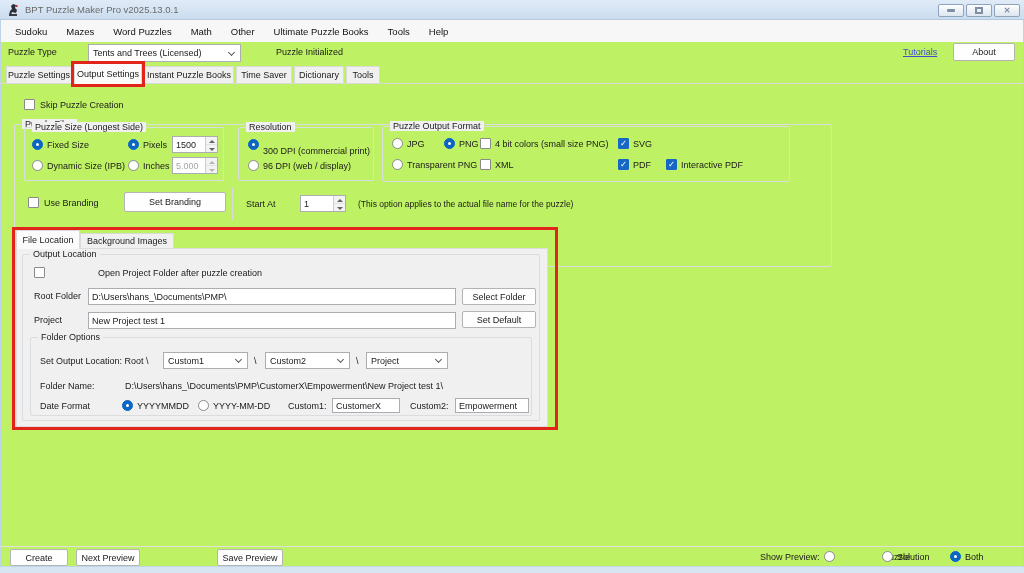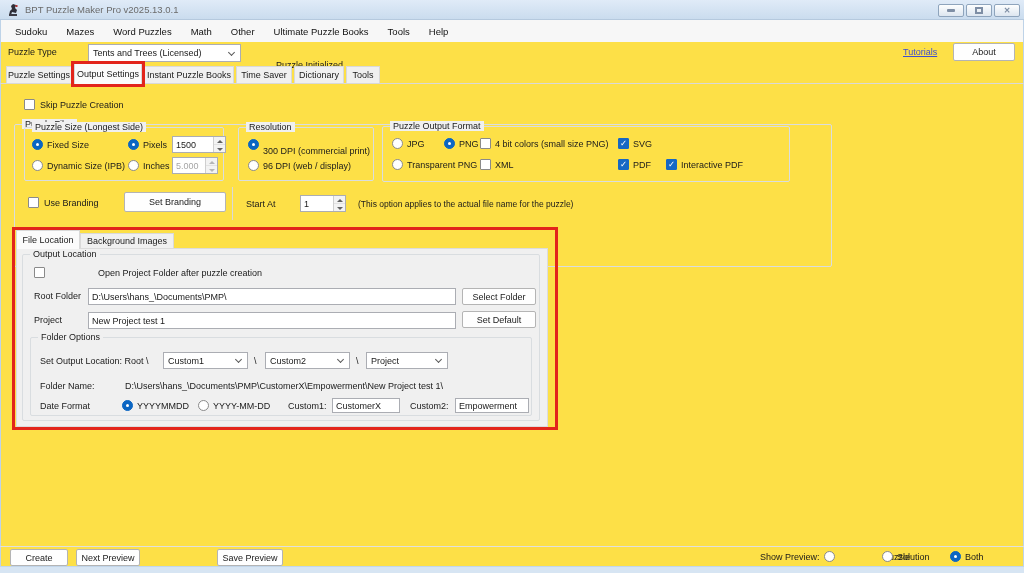--- a/index.html
+++ b/index.html
@@ -1,18 +1,18 @@
 <!DOCTYPE html>
 <html><head>
 <meta charset="utf-8">
 <style>
   * { margin:0; padding:0; box-sizing:border-box; }
   html,body { width:1024px; height:573px; }
   body { font-family:"Liberation Sans", sans-serif; font-size:9px; color:#1a1a1a; background:#f0f0f0; }
-  .window { position:relative; width:1024px; height:573px; background:#fde047; overflow:hidden;
+  .window { position:relative; width:1024px; height:573px; background:#bef264; overflow:hidden;
             box-shadow: inset 1px 0 #bed3e8, inset -1px 0 #bed3e8; }
   .abs { position:absolute; }
 
   
   .titlebar { position:absolute; left:0; top:0; width:1024px; height:20px;
               background:linear-gradient(#e0ebf8,#cadcee); border-bottom:1px solid #b5c9de; }
   .title-text { position:absolute; left:25px; top:4px; font-size:9.5px; color:#6b6b6b; }
   .winbtn { position:absolute; top:4px; width:26px; height:13px; border:1px solid #8ea4bc; border-radius:2px;
             background:linear-gradient(#fdfefe,#dde6f0); display:flex; align-items:center; justify-content:center; }
   .g-min { width:8px; height:3px; background:#7e8ea5; border-radius:1px; }
@@ -104,21 +104,21 @@
     <span class="menu-item">Ultimate Puzzle Books</span>
     <span class="menu-item">Tools</span>
     <span class="menu-item">Help</span>
   </div>
 
   <span class="lbl" style="left:8px;top:47px;">Puzzle Type</span>
   <div class="combo" style="left:88px;top:44px;width:153px;height:18px;">
     <span>Tents and Trees (Licensed)</span>
     <span class="chev"></span>
   </div>
-  <span class="lbl" style="left:258px;top:60px;padding-left:18px;">Puzzle Initialized</span>
+  <span class="lbl" style="left:258px;top:47px;padding-left:18px;">Puzzle Initialized</span>
   <span class="lbl link" style="left:903px;top:47px;">Tutorials</span>
   <div class="btn" style="left:953px;top:43px;width:62px;height:18px;">About</div>
 
   <div class="tabline"></div>
   <div class="tab" style="left:6px;top:66px;width:66px;height:18px;">Puzzle Settings</div>
   <div class="tab active" style="left:74px;top:63px;width:68px;height:21px;">Output Settings</div>
   <div class="tab" style="left:144px;top:66px;width:90px;height:18px;">Instant Puzzle Books</div>
   <div class="tab" style="left:236px;top:66px;width:56px;height:18px;">Time Saver</div>
   <div class="tab" style="left:294px;top:66px;width:50px;height:18px;">Dictionary</div>
   <div class="tab" style="left:346px;top:66px;width:34px;height:18px;">Tools</div>
@@ -130,21 +130,21 @@
   <span class="check" style="left:24px;top:99px;"></span>
   <span class="lbl" style="left:40px;top:100px;">Skip Puzzle Creation</span>
 
   <div class="gb" style="left:24px;top:127px;width:200px;height:54px;">
     <span class="gl">Puzzle Size (Longest Side)</span>
   </div>
   <span class="radio on" style="left:32px;top:139px;"></span>
   <span class="lbl" style="left:47px;top:140px;">Fixed Size</span>
   <span class="radio on" style="left:128px;top:139px;"></span>
   <span class="lbl" style="left:143px;top:140px;">Pixels</span>
-  <div class="num" style="left:172px;top:136px;width:54px;height:17px;">
+  <div class="num" style="left:172px;top:136px;width:46px;height:17px;">
     <input value="1500" style="">
     <span class="spin">
         <span class="up"></span>
         <span class="dn"></span>
       </span>
   </div>
   <span class="radio" style="left:32px;top:160px;"></span>
   <span class="lbl" style="left:47px;top:161px;">Dynamic Size (IPB)</span>
   <span class="radio" style="left:128px;top:160px;"></span>
   <span class="lbl" style="left:143px;top:161px;">Inches</span>

